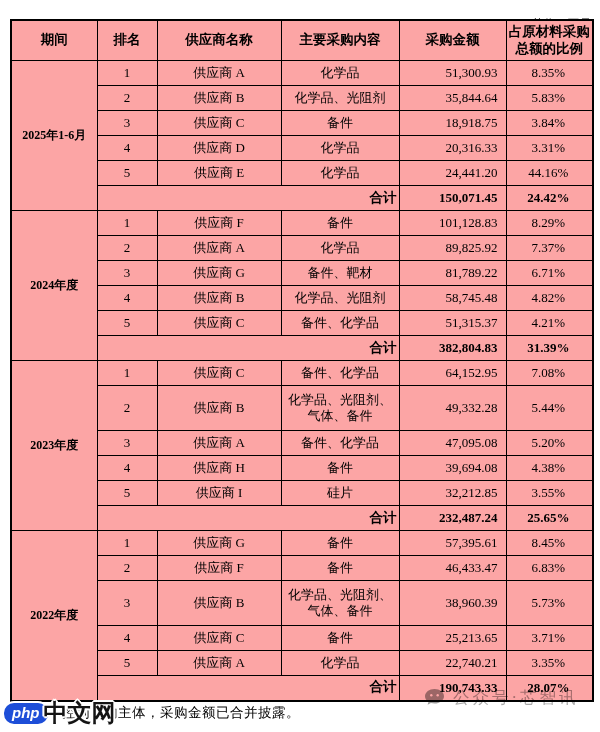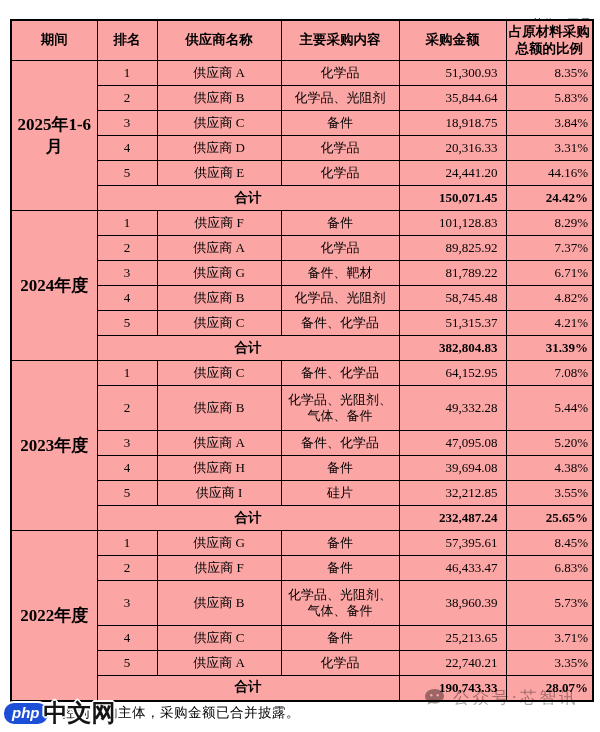--- a/index.html
+++ b/index.html
@@ -40,39 +40,39 @@
     text-align:center;
     vertical-align:middle;
     padding:0 1px;
   }
   tr.row{height:25px;}
   tr.row-tall{height:45px;}
   td.period{
     text-align:center;
     vertical-align:middle;
     font-weight:bold;
-    font-size:17px;
+    font-size:12px;
   }
   td.rank,td.supplier,td.content{
     text-align:center;
     vertical-align:middle;
   }
   td.amount{
     text-align:right;
     vertical-align:middle;
     padding-right:8px;
   }
   td.ratio{
-    text-align:right;
+    text-align:center;
     vertical-align:middle;
     padding-right:4px;
   }
   tr.total td{font-weight:bold;}
   td.total-label{
-    text-align:center;
+    text-align:right;
     vertical-align:middle;
     font-size:13.5px;
   }
   .footnote{
     position:absolute;
     left:6px;top:704px;
     font-size:13.5px;
     letter-spacing:0.5px;
     z-index:1;
     white-space:nowrap;

